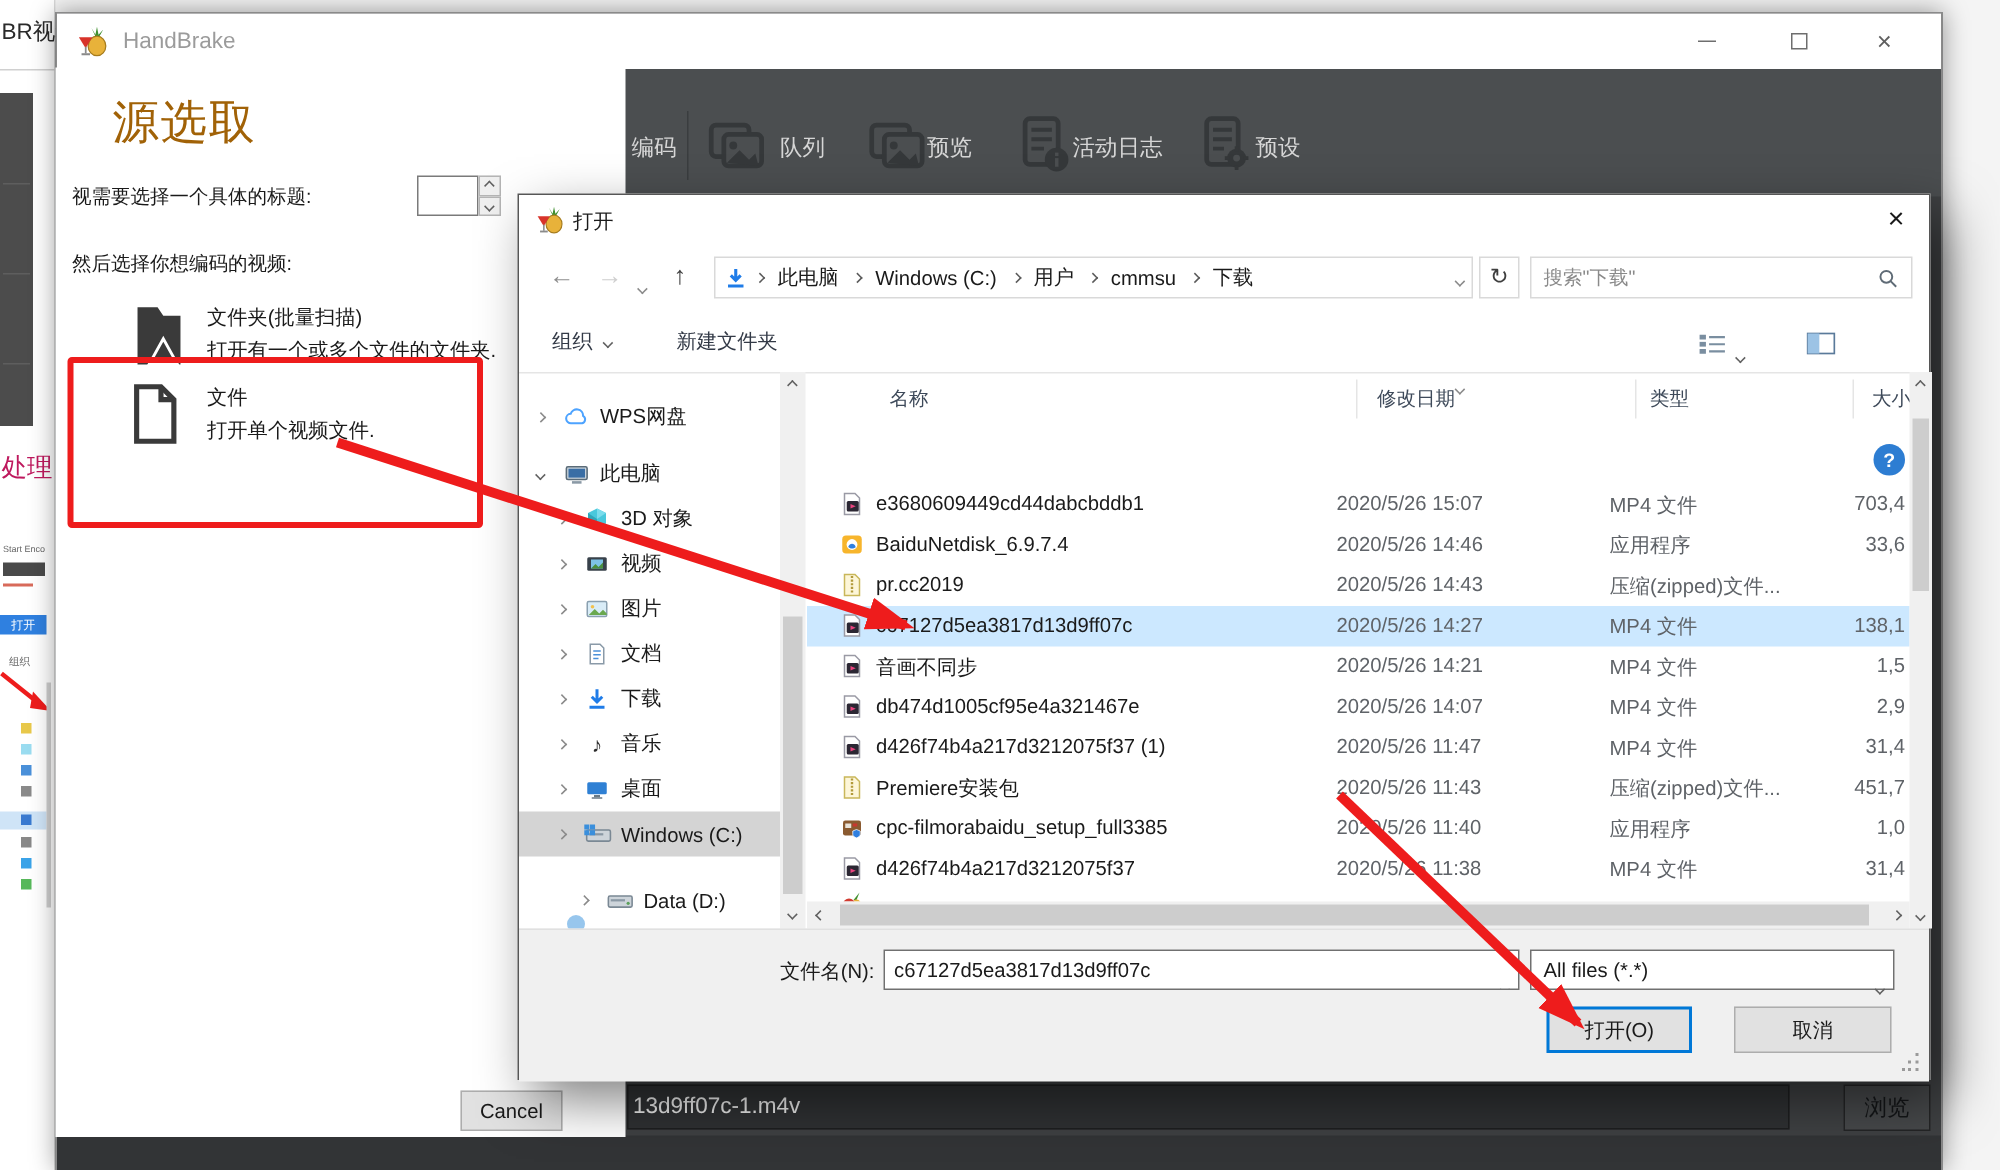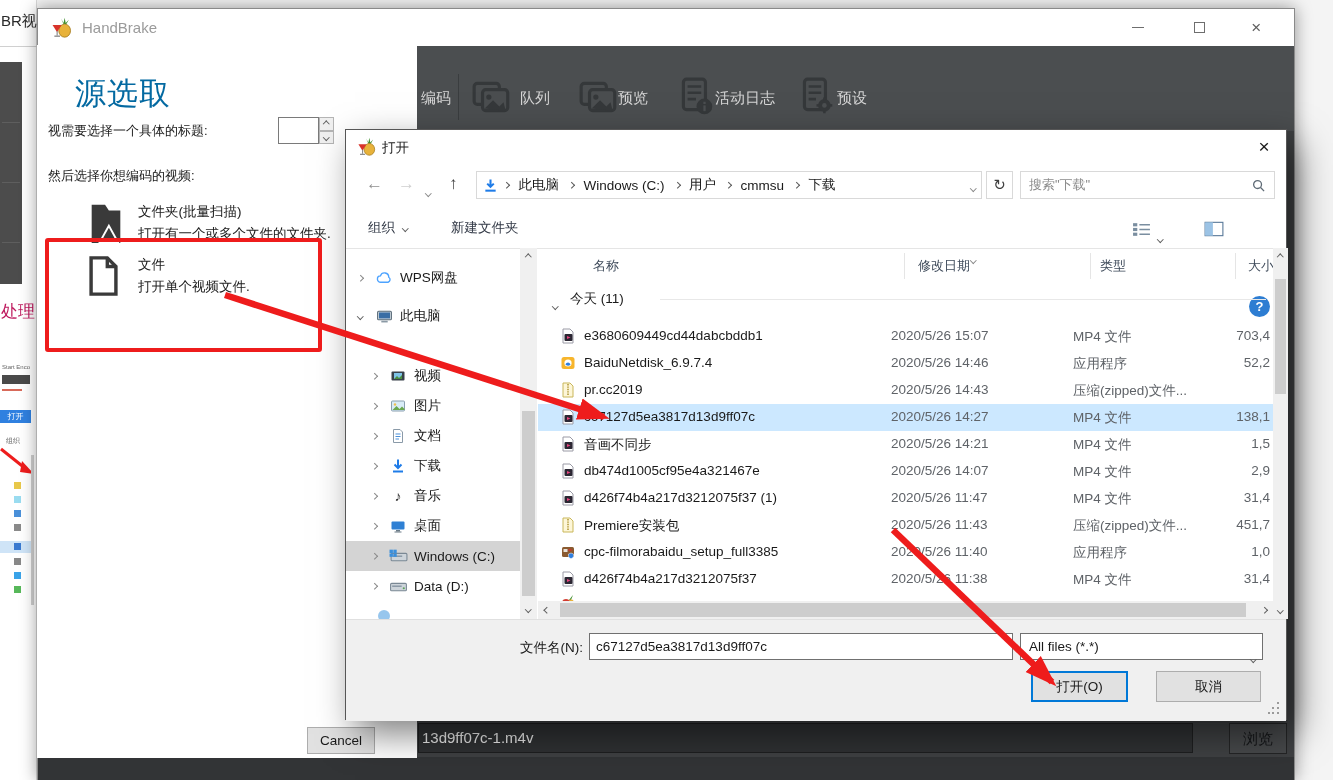--- a/index.html
+++ b/index.html
@@ -31,21 +31,21 @@
   #hb-toolbar { left:0; top:37px; width:100%; height:85px; background:#4b4e50; }
   .tb-label { position:absolute; font-size:15px; color:#d6d6d6; top:43px; white-space:nowrap; }
   .tb-icon { position:absolute; top:30px; }
   #tb-sep { left:420px; top:28px; width:1px; height:46px; background:#3a3d3f; }
   #hb-dest-field { left:380px; top:714px; width:775px; height:30px; background:#2f3133; border:1px solid #1e1f20; color:#ececec; font-size:15px; line-height:28px; padding-left:3px; white-space:nowrap; overflow:hidden; }
   #hb-browse-btn { left:1191px; top:714px; width:58px; height:31px; background:#47494b; border:1px solid #242526; color:#141618; font-size:15px; text-align:center; line-height:29px; }
   #hb-bottom-strip { left:0; top:748px; width:100%; height:24px; background:#323436; }
 
   
   #src-panel { left:37px; top:45px; width:380px; height:713px; background:#ffffff; z-index:2; }
-  #src-heading { left:38px; top:28px; font-size:31px; color:#0369a1; letter-spacing:1px; }
+  #src-heading { left:38px; top:16px; font-size:31px; color:#a16207; letter-spacing:1px; }
   .src-prompt { position:absolute; font-size:13px; color:#1a1a1a; white-space:nowrap; }
   #src-spin-box { left:241px; top:72px; width:41px; height:27px; border:1px solid #7a7a7a; background:#fff; }
   #src-spin-btns { left:282px; top:72px; width:15px; height:27px; }
   .spin-btn { position:absolute; left:0; width:15px; height:13.5px; background:#f0f0f0; border:1px solid #b5b5b5; display:flex; align-items:center; justify-content:center; }
   .src-opt-title { position:absolute; font-size:13.5px; color:#1a1a1a; white-space:nowrap; }
   .src-opt-desc { position:absolute; font-size:13.5px; color:#1a1a1a; white-space:nowrap; }
   #src-cancel { left:270px; top:682px; width:68px; height:27px; background:#e1e1e1; border:1px solid #adadad; font-size:13.5px; color:#1a1a1a; text-align:center; line-height:25px; }
 
   
   #open-dlg { left:345px; top:129px; width:942px; height:591px; background:#ffffff; z-index:3; border:1px solid #565656; box-shadow:10px 14px 34px rgba(0,0,0,.5); }
@@ -347,20 +347,33 @@
           </span>
           <span class="sb-icon">
             <svg width="17" height="17" viewBox="0 0 16 16">
               <rect x="1.5" y="3" width="13" height="8" rx="1" fill="#cfd8df" stroke="#5a6b78"></rect>
               <rect x="2.8" y="4.2" width="10.4" height="5.6" fill="#3a6ea5"></rect>
               <rect x="5" y="12" width="6" height="1.6" fill="#8a99a5"></rect>
             </svg>
           </span>
           <span class="sb-label">此电脑</span>
         </div>
+        <div class="sb-item" style="top: 83px;">
+          <span class="sb-chev lvl1">
+            <i class="chev sm r lt"></i>
+          </span>
+          <span class="sb-icon">
+            <svg width="16" height="16" viewBox="0 0 16 16">
+              <path d="M8 1l6 3v7l-6 3-6-3V4z" fill="#49c8dc"></path>
+              <path d="M8 1v7l6-4z" fill="#7adcec"></path>
+              <path d="M8 8v7l-6-3V4z" fill="#2fa6ba"></path>
+            </svg>
+          </span>
+          <span class="sb-label">3D 对象</span>
+        </div>
         <div class="sb-item" style="top: 143px;">
           <span class="sb-chev lvl1">
             <i class="chev sm r lt"></i>
           </span>
           <span class="sb-icon">
             <svg width="16" height="16" viewBox="0 0 16 16">
               <rect x="1.5" y="3" width="13" height="10" rx="1" fill="#d9ecf7" stroke="#8aa0b0"></rect>
               <circle cx="5" cy="6.5" r="1.2" fill="#f2c14e"></circle>
               <path d="M2.5 12l4-4 3 3 2.5-2.5 2.5 2.5v1z" fill="#6aa84f"></path>
             </svg>
@@ -435,21 +448,21 @@
               <rect x="2" y="5" width="15" height="7" rx="1" fill="#cdd4da" stroke="#7a8894"></rect>
               <rect x="3.5" y="7" width="9" height="1.4" fill="#8a98a4"></rect>
               <rect x="0.5" y="1.5" width="3.2" height="3.2" fill="#3a8fdc"></rect>
               <rect x="4.1" y="1.5" width="3.2" height="3.2" fill="#3a8fdc"></rect>
               <rect x="0.5" y="5.1" width="3.2" height="3.2" fill="#3a8fdc"></rect>
               <rect x="4.1" y="5.1" width="3.2" height="3.2" fill="#3a8fdc"></rect>
             </svg>
           </span>
           <span class="sb-label">Windows (C:)</span>
         </div>
-        <div class="sb-item" style="top: 323px;">
+        <div class="sb-item" style="top: 337px; padding-left: 15px;">
           <span class="sb-chev lvl1">
             <i class="chev sm r lt"></i>
           </span>
           <span class="sb-icon">
             <svg width="19" height="16" viewBox="0 0 18 15">
               <rect x="1.5" y="5" width="15" height="7" rx="1" fill="#cdd4da" stroke="#7a8894"></rect>
               <rect x="3" y="7" width="9" height="1.4" fill="#8a98a4"></rect>
               <circle cx="14" cy="9.6" r="1" fill="#5aa05a"></circle>
             </svg>
           </span>
@@ -479,25 +492,20 @@
       <span class="col-sep" style="left:339px"></span>
         <span class="col-sep" style="left:525px"></span>
         <span class="col-sep" style="left:670px"></span>
     <span class="col-h" style="left: 28px;">名称</span>
         <span class="col-h" style="left: 353px;">修改日期</span>
         <span class="col-h" style="left: 535px;">类型</span>
         <span class="col-h" style="left: 683px;">大小</span>
       </div>
     <span id="sort-chev" class="abs"><i class="chev sm d lt"></i></span>
 
-    <div id="group-row" class="abs">
-      <span class="abs" style="left:15px;top:6px"><i class="chev sm d gray"></i></span>
-      <span id="group-label">今天 (11)</span>
-      <span id="group-line"></span>
-    </div>
 
     <div id="file-rows" class="abs">
         <div class="frow" style="top: 193px;">
           <span class="f-icon"><svg width="16" height="16" viewBox="0 0 16 16">
               <path d="M3 1h7l3 3v11H3z" fill="#fff" stroke="#9a9aa5"></path>
               <rect x="4.5" y="6" width="8" height="7" rx="1" fill="#2b2733"></rect>
               <polygon points="7,8 10.5,9.5 7,11" fill="#e9447f"></polygon>
             </svg></span>
           <span class="f-name">e3680609449cd44dabcbddb1</span>
           <span class="f-date">2020/5/26 15:07</span>
@@ -506,21 +514,21 @@
         </div>
         <div class="frow" style="top: 220px;">
           <span class="f-icon"><svg width="16" height="16" viewBox="0 0 16 16">
               <rect x="1.5" y="2" width="13" height="12" rx="2.5" fill="#f7b52c"></rect>
               <circle cx="8" cy="8" r="3.6" fill="#fff"></circle>
               <path d="M5.5 9.5c1-2.5 4-2.8 5 .3-1.8 1.4-4.2 1-5-.3z" fill="#2f7fe0"></path>
             </svg></span>
           <span class="f-name">BaiduNetdisk_6.9.7.4</span>
           <span class="f-date">2020/5/26 14:46</span>
           <span class="f-type">应用程序</span>
-          <span class="f-size">52,2</span>
+          <span class="f-size">33,6</span>
         </div>
         <div class="frow" style="top: 247px;">
           <span class="f-icon"><svg width="16" height="16" viewBox="0 0 16 16">
               <path d="M3 1h7l3 3v11H3z" fill="#fdf6d8" stroke="#c9b75a"></path>
               <path d="M8 2v11.5" stroke="#b29a3a" stroke-width="1.6" stroke-dasharray="1.4 1"></path>
             </svg></span>
           <span class="f-name">pr.cc2019</span>
           <span class="f-date">2020/5/26 14:43</span>
           <span class="f-type">压缩(zipped)文件...</span>
           <span class="f-size"></span>

